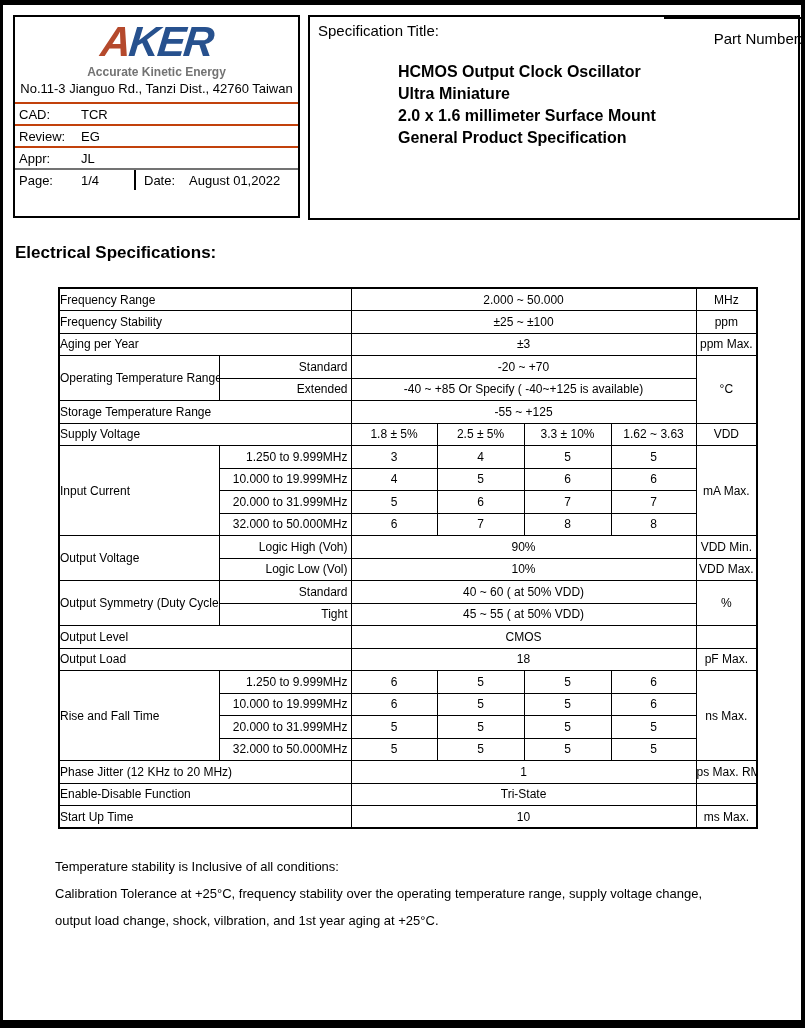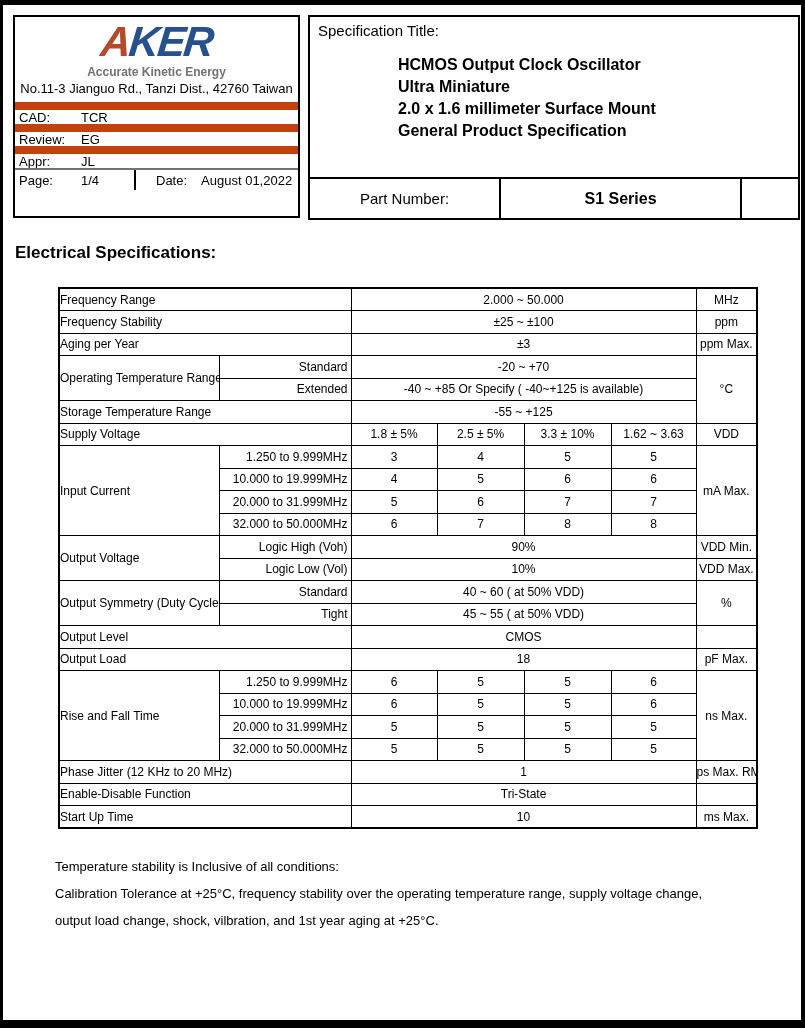--- a/index.html
+++ b/index.html
@@ -30,41 +30,41 @@
   }
   .logo-a   { color: #b5492c; }
   .logo-ker { color: #27518e; }
   .tagline  { font-size: 12px; font-weight: bold; color: #737373; margin-top: 0px; }
   .address  { font-size: 13px; margin-top: 2px; }
   .dims-row {
     height: 26px; border-top: 2px solid #000;
     font-size: 14px; text-align: center; line-height: 24px;
   }
   .meta-row {
-    height: 22px; border-top: 8px solid #c2410c;
+    height: 22px; border-top: 2px solid #c2410c;
     font-size: 13px; display: flex; align-items: center;
   }
   .meta-label { width: 62px; padding-left: 4px; }
   .meta-value { padding-left: 4px; }
   .page-row { height: 22px; border-top: 2px solid #737373; font-size: 13px; display: flex; }
   .page-cell  { width: 119px; display: flex; align-items: center; }
   .date-cell  { flex: 1; border-left: 2px solid #000; display: flex; align-items: center; }
-  .date-label { padding-left: 20px; }
+  .date-label { padding-left: 8px; }
   .date-value { padding-left: 14px; }
 
   
   .hdr-right {
     position: absolute; left: 305px; top: 10px;
     width: 492px; height: 205px;
     border: 2px solid #000;
-    display: flex; flex-direction: column;
+    display: flex; flex-direction: row;
   }
   .spec-title-area { flex: 1; padding: 5px 8px; }
   .spec-title-label { font-size: 15px; }
-  .title-lines { margin-left: 80px; margin-top: 15px; }
+  .title-lines { margin-left: 80px; margin-top: 22px; }
   .title-line { font-size: 16px; font-weight: bold; line-height: 22px; white-space: nowrap; }
   .pn-row { height: 41px; border-top: 2px solid #000; display: flex; }
   .pn-label {
     width: 189px; display: flex; align-items: center; justify-content: center;
     font-size: 15px;
     text-align: right;
   }
   .pn-value {
     width: 243px; border-left: 2px solid #000; border-right: 2px solid #000;
     display: flex; align-items: center; justify-content: center;

